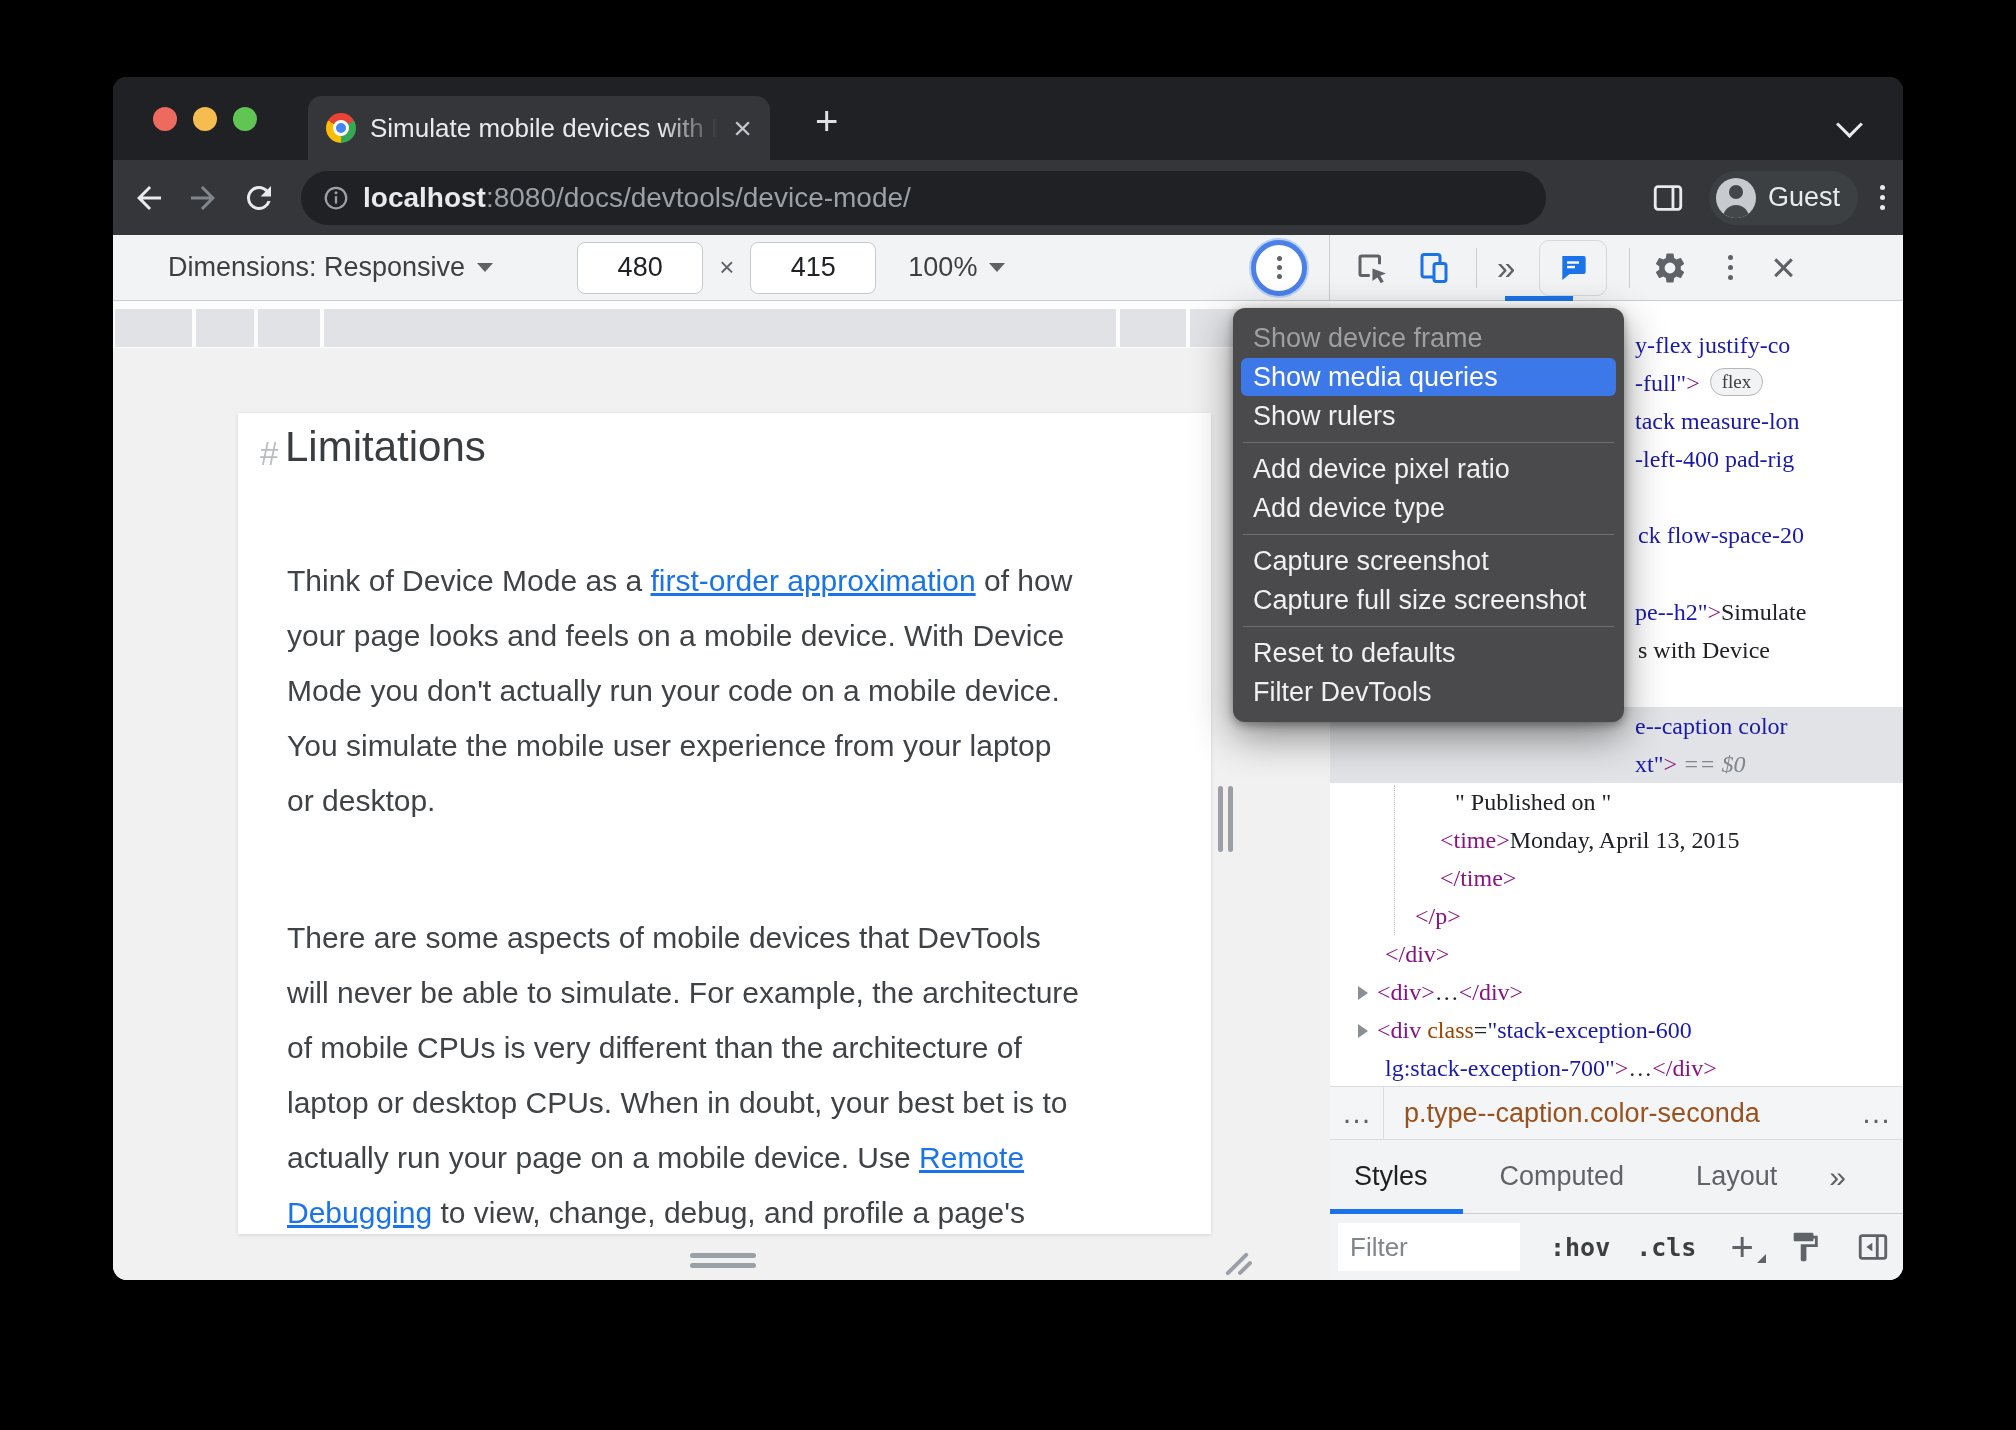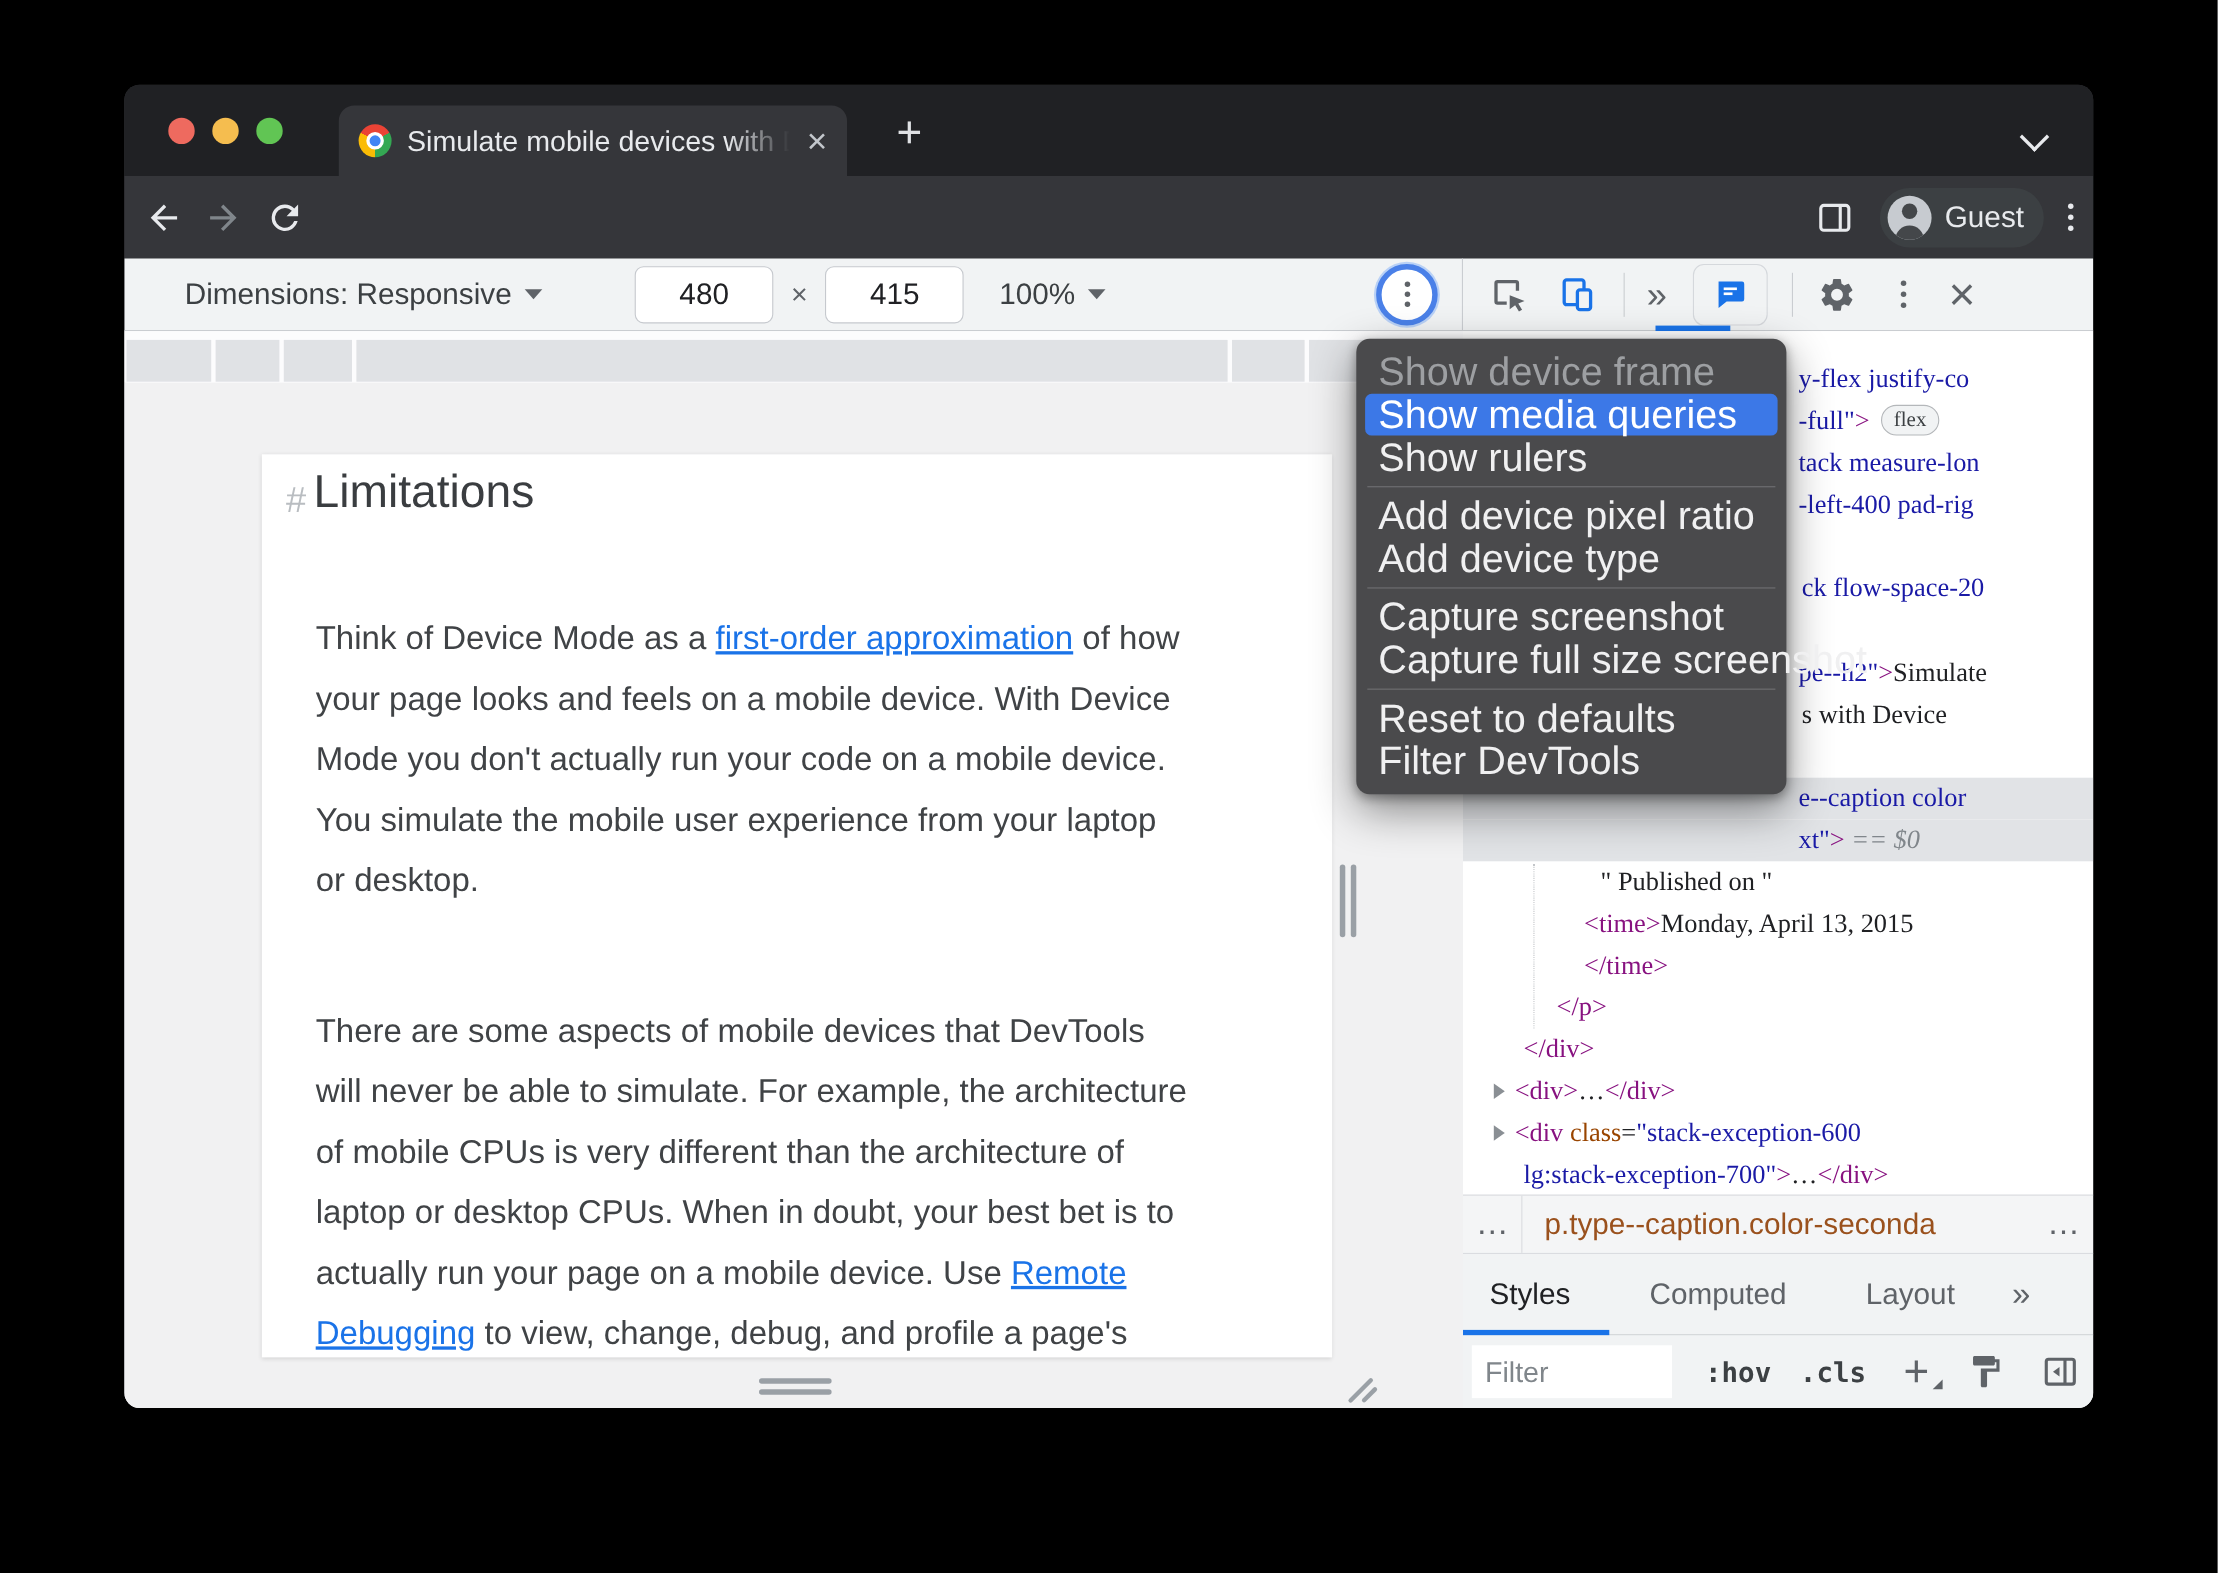--- a/index.html
+++ b/index.html
@@ -118,21 +118,21 @@
   .mono-tag{font-family:"DejaVu Sans Mono","Liberation Mono",monospace;font-size:25px;color:#3c4043;font-weight:700}
   .hov{margin-left:30px}.cls{margin-left:26px}
   .plusbtn{margin-left:34px;font-size:40px;color:#5f6368;position:relative;line-height:36px}
   .plusbtn::after{content:"";position:absolute;right:-12px;bottom:2px;width:0;height:0;
                   border-left:9px solid transparent;border-bottom:9px solid #5f6368}
   .icon-m{margin-left:34px}
 
   
   .context-menu{position:absolute;left:1120px;top:73px;width:391px;background:#4a4a4c;border-radius:12px;
        box-shadow:0 14px 40px rgba(0,0,0,.45),0 3px 10px rgba(0,0,0,.35);padding:10px 0;z-index:60;box-sizing:border-box}
-  .menu-item{height:38px;line-height:38px;margin:1px 8px;padding-left:12px;font-size:36px;color:#f0f0f1;border-radius:6px;white-space:nowrap}
+  .menu-item{height:38px;line-height:38px;margin:1px 8px;padding-left:12px;font-size:27px;color:#f0f0f1;border-radius:6px;white-space:nowrap}
   .menu-item.dis{color:#9d9fa2}
   .menu-item.hl{background:#3c78e7;color:#fff}
   .menu-divider{height:1px;background:#707073;margin:7px 10px}
 </style>
 </head>
 <body>
 
 <div class="stage">
   <div class="window">
 
@@ -152,20 +152,28 @@
     <div class="browser-toolbar">
       <svg class="navbtn" viewBox="0 0 24 24">
         <path d="M20 11H7.83l5.59-5.59L12 4l-8 8 8 8 1.41-1.41L7.83 13H20v-2z" fill="#e8eaed"></path>
       </svg>
       <svg class="navbtn" style="margin-left:18px" viewBox="0 0 24 24">
         <path d="M4 13h12.17l-5.59 5.59L12 20l8-8-8-8-1.41 1.41L16.17 11H4v2z" fill="#80868b"></path>
       </svg>
       <svg class="navbtn" style="margin-left:20px" viewBox="0 0 24 24">
         <path d="M17.65 6.35A7.96 7.96 0 0 0 12 4a8 8 0 1 0 7.73 10h-2.08A6 6 0 1 1 12 6c1.66 0 3.14.69 4.22 1.78L13 11h7V4l-2.35 2.35z" fill="#e8eaed"></path>
       </svg>
+      <div class="urlbar">
+        <svg width="30" height="30" viewBox="0 0 24 24">
+          <circle cx="12" cy="12" r="8.2" fill="none" stroke="#9aa0a6" stroke-width="1.8"></circle>
+          <rect x="11.1" y="10.5" width="1.8" height="6" fill="#9aa0a6"></rect>
+          <circle cx="12" cy="7.8" r="1.2" fill="#9aa0a6"></circle>
+        </svg>
+        <span class="url-text"><span class="url-host">localhost</span><span class="url-rest">:8080/docs/devtools/device-mode/</span></span>
+      </div>
       <svg class="sidepanel" viewBox="0 0 24 24">
         <rect x="3" y="4" width="18" height="16" rx="2" fill="none" stroke="#e8eaed" stroke-width="2"></rect>
         <line x1="15.5" y1="4" x2="15.5" y2="20" stroke="#e8eaed" stroke-width="2"></line>
       </svg>
       <div class="guest-pill">
         <span class="avatar"></span>
         <span class="guest-label">Guest</span>
       </div>
       <div class="kebab">
           <i></i>

